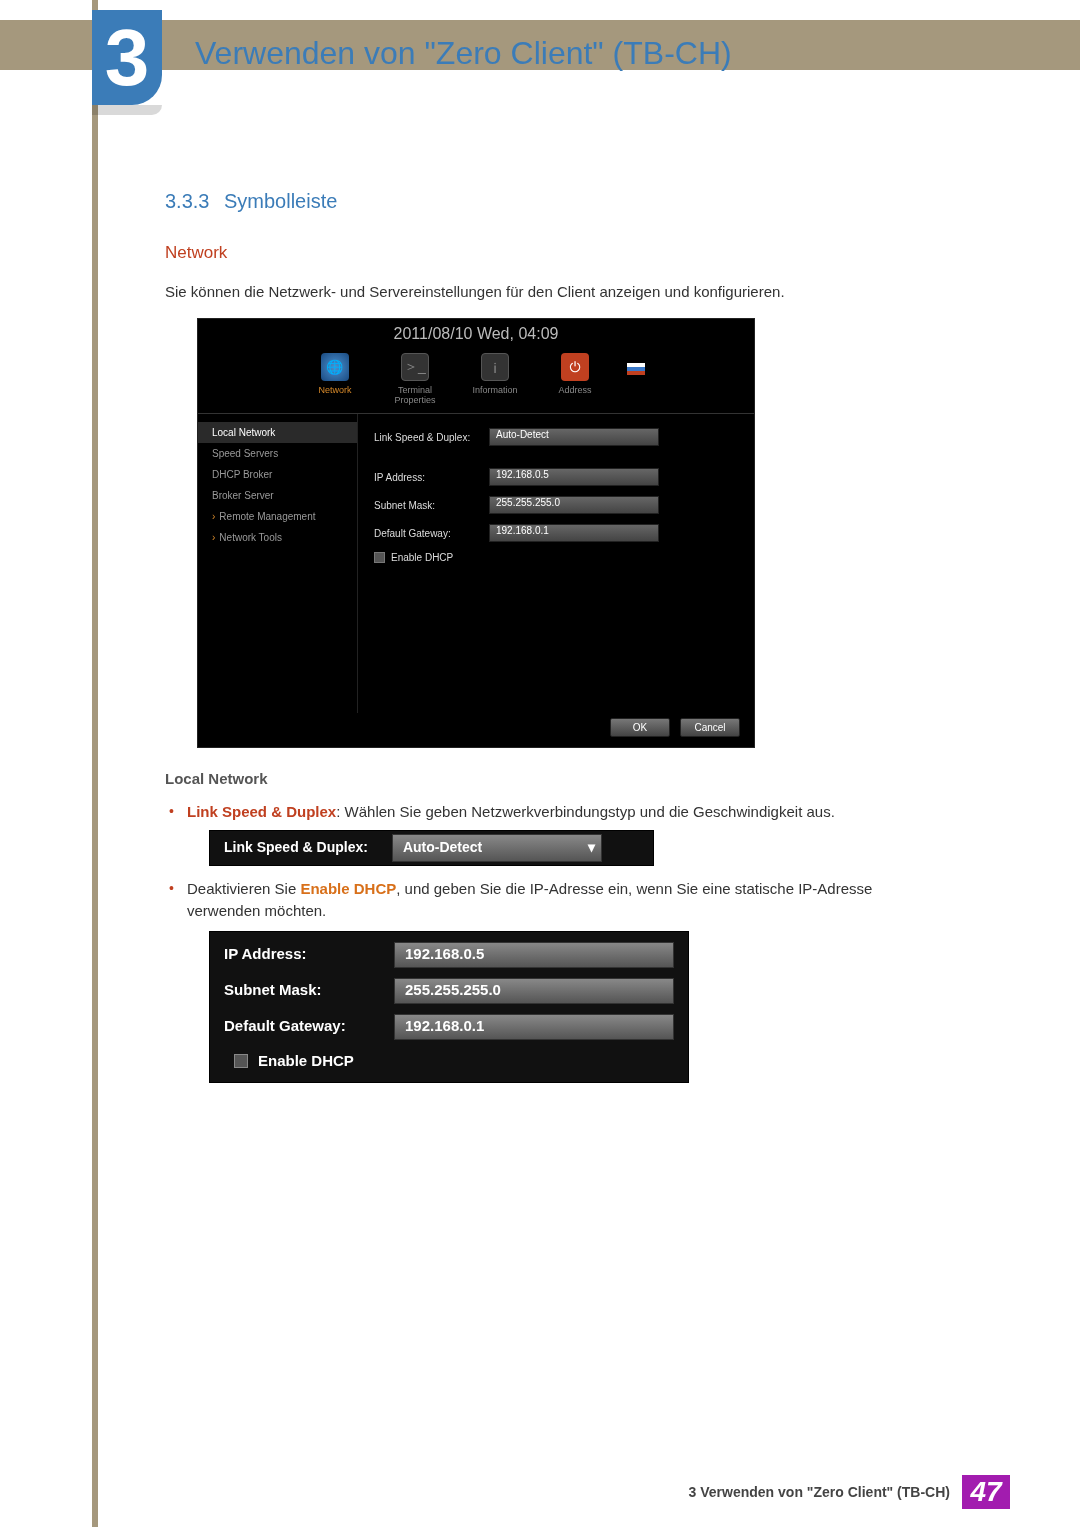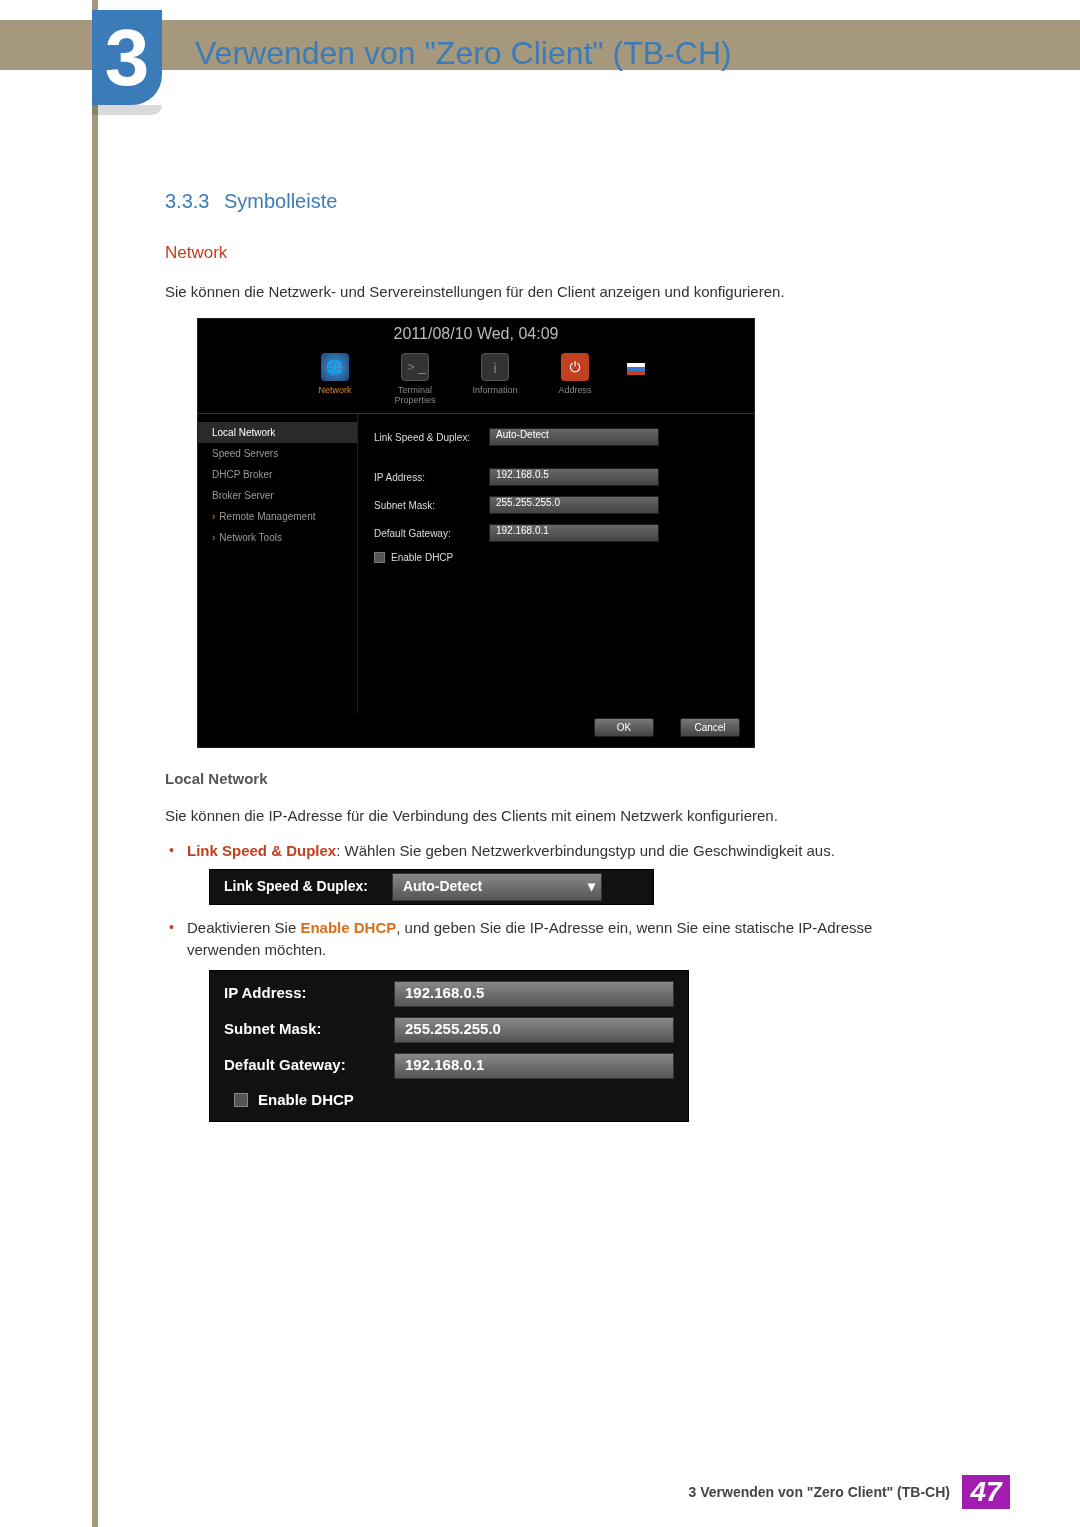--- a/index.html
+++ b/index.html
@@ -31,21 +31,21 @@
   .s1-side { width: 160px; border-right: 1px solid #222; padding: 8px 0; }
   .s1-side-item { padding: 5px 14px; color: #999; font-size: 10px; }
   .s1-side-item.sel { background: #2a2a2a; color: #fff; }
   .s1-side-item .ar { color: #d88a2a; margin-right: 4px; }
   .s1-main { flex: 1; padding: 14px 16px; font-size: 10px; }
   .s1-row { display: flex; align-items: center; margin-bottom: 10px; }
   .s1-row label { width: 115px; color: #ddd; }
   .s1-row select, .s1-row .inp { flex: 1; max-width: 170px; background: linear-gradient(#666,#444); color: #fff; border: 1px solid #222; height: 18px; font-size: 10px; padding: 0 6px; }
   .s1-chk { display: flex; align-items: center; gap: 6px; color: #ddd; margin-top: 8px; }
   .s1-chk .box { width: 11px; height: 11px; background: #555; border: 1px solid #777; }
-  .s1-btns { position: absolute; bottom: 10px; right: 14px; display: flex; gap: 26px; }
+  .s1-btns { position: absolute; bottom: 10px; right: 14px; display: flex; gap: 10px; }
   .s1-btn { background: linear-gradient(#777,#444); color: #fff; border: 1px solid #222; height: 19px; width: 60px; font-size: 10px; border-radius: 2px; }
 
   h5.sub { font-size: 15px; color: #555; margin-top: 22px; }
   ul.bul { margin-top: 14px; padding-left: 22px; }
   ul.bul > li { list-style: none; position: relative; font-size: 15px; color: #333; line-height: 1.5; margin-bottom: 12px; }
   ul.bul > li::before { content: "•"; color: #c04020; position: absolute; left: -18px; font-size: 14px; }
   .boldR { color: #c04020; font-weight: bold; }
   .boldO { color: #d8701a; font-weight: bold; }
 
   .snippet1 { margin-left: 22px; margin-top: 6px; width: 445px; height: 36px; background: #111; border: 1px solid #000; display: flex; align-items: center; font-size: 14px; }
@@ -140,21 +140,20 @@
         </div>
       </div>
     </div>
     <div class="s1-btns">
       <button class="s1-btn">OK</button>
       <button class="s1-btn">Cancel</button>
     </div>
   </div>
 
   <h5 class="sub">Local Network</h5>
-  <p class="body">Sie können die IP-Adresse für die Verbindung des Clients mit einem Netzwerk konfigurieren.</p>
 
   <ul class="bul">
     <li>
       <span class="boldR">Link Speed &amp; Duplex</span><span>: Wählen Sie geben Netzwerkverbindungstyp und die Geschwindigkeit aus.</span>
       <div class="snippet1">
         <span class="lbl">Link Speed &amp; Duplex:</span>
         <div class="dd">Auto-Detect</div>
       </div>
     </li>
     <li>

